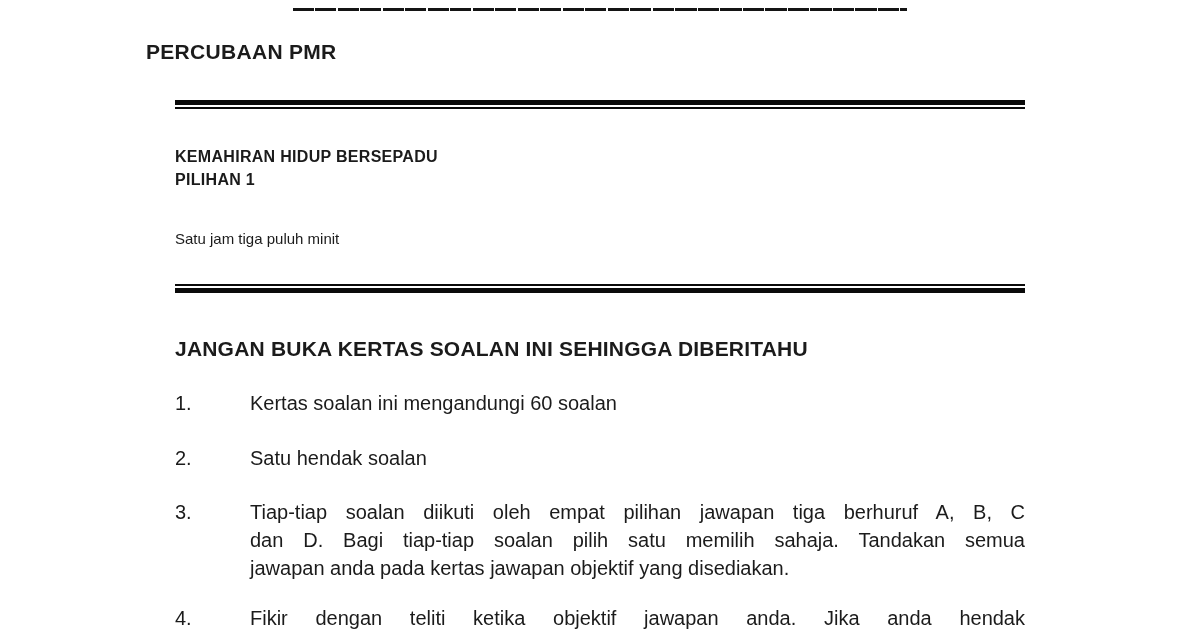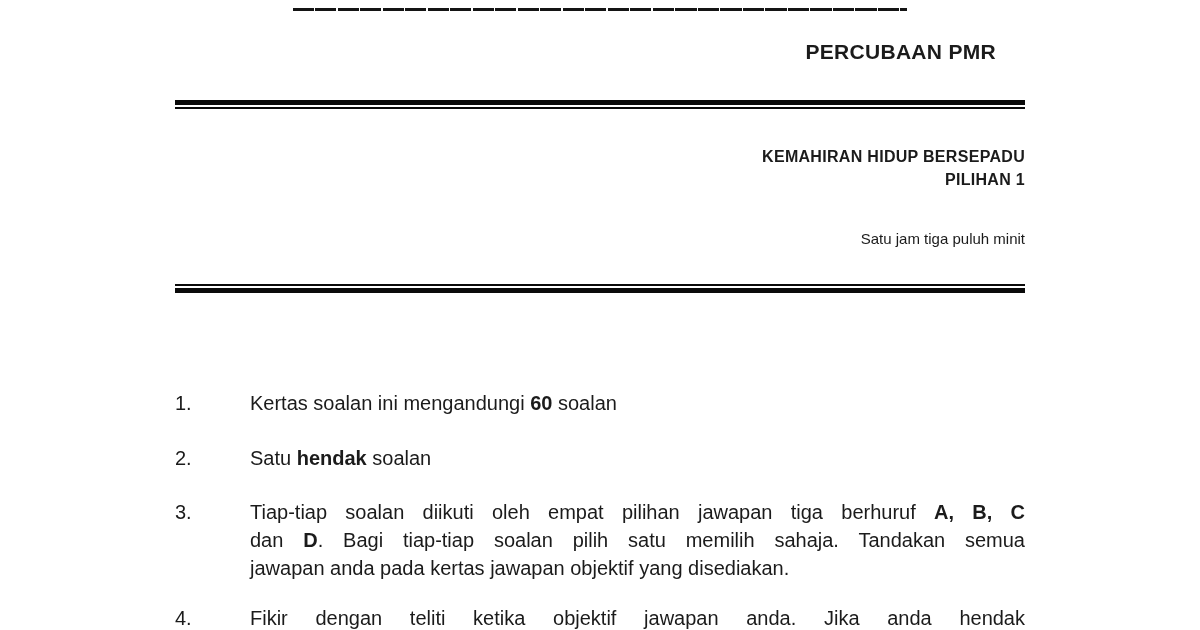--- a/index.html
+++ b/index.html
@@ -22,21 +22,21 @@
     top: 8px;
     left: 293px;
     width: 614px;
     height: 3px;
     background: repeating-linear-gradient(90deg, #141414 0 21px, #ffffff 21px 22.5px);
   }
   .title {
     position: absolute;
     left: 175px;
     width: 850px;
-    text-align: right;
+    text-align: left;
   }
   .series {
     top: 40px;
     left: 146px;            
     font-size: 21px;
     font-weight: bold;
     line-height: 24px;
     letter-spacing: 0.3px;
   }
   .subject {
@@ -89,21 +89,21 @@
     width: 75px;
   }
   .instr .body {
     width: 775px;
   }
   .line { text-align: left; }
   .line.fill {
     text-align: justify;
     text-align-last: justify;
   }
-  .b { font-weight: bold; }
+  .b { font-weight: normal; }
 </style>
 </head>
 <body>
 
 <div class="page">
 
   <div class="underscore-line"></div>
 
   <div class="title series">PERCUBAAN PMR</div>
 
@@ -119,20 +119,21 @@
   </div>
 
   <div class="title duration">Satu jam tiga puluh minit</div>
 
   <div class="rule r2">
     <div class="thin"></div>
     <div class="gap"></div>
     <div class="thick"></div>
   </div>
 
+  <div class="title warning">JANGAN BUKA KERTAS SOALAN INI SEHINGGA DIBERITAHU</div>
 
   <div class="instructions">
   <div class="instr">
     <div class="num">1.</div>
     <div class="body">
           <div class="line"><span>Kertas soalan ini mengandungi </span><span class="b">60</span><span> soalan</span></div>
         </div>
   </div>
 
   <div class="instr">

